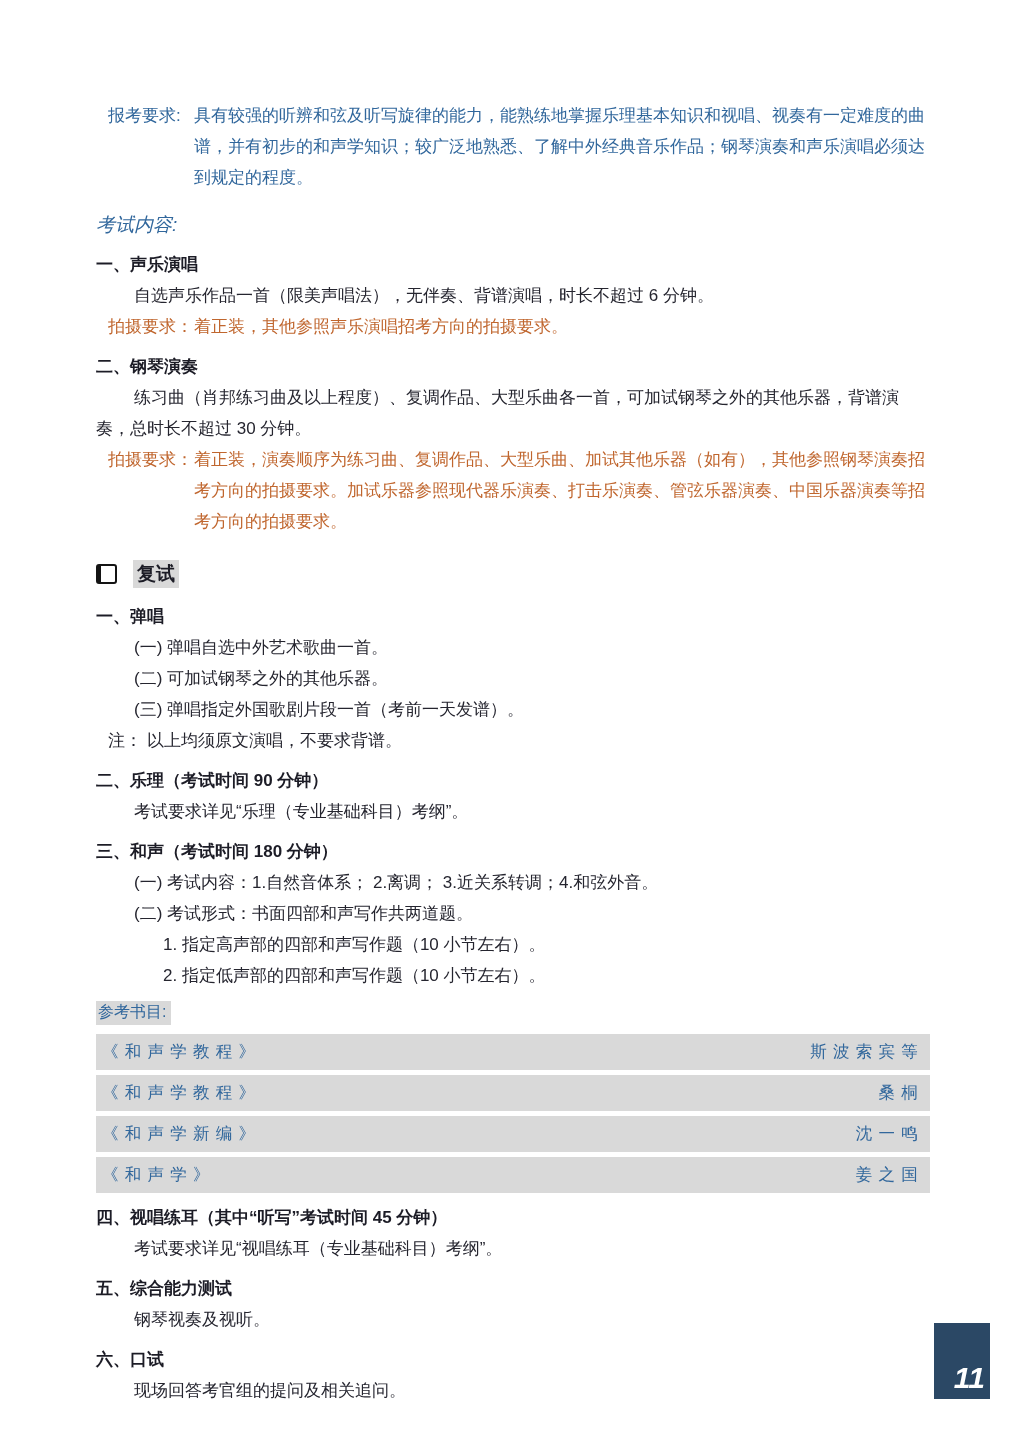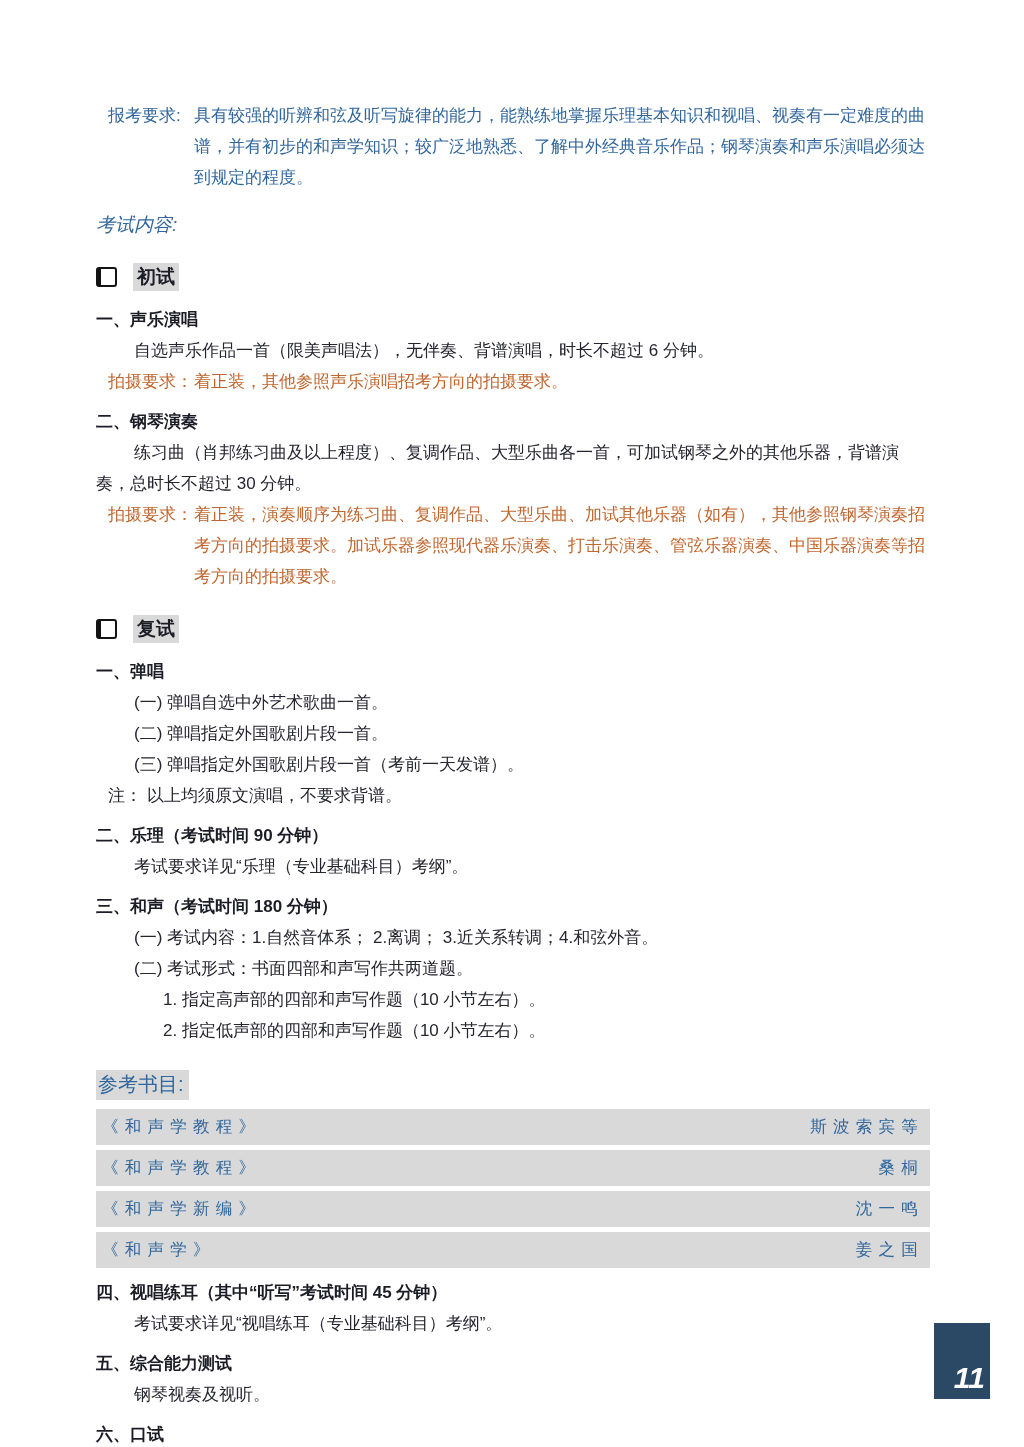--- a/index.html
+++ b/index.html
@@ -42,22 +42,22 @@
 
   h3.item-head { font-size:17px; font-weight:bold; color:#1c1c26; margin:9px 0 0 0; line-height:31px; }
   .body-ind { text-indent:38px; }
   .sub { margin-left:38px; }
   .sub2 { margin-left:67px; }
   .note { margin-top:0; }
   .note .lbl { flex:0 0 39px; }
 
   
   .ref-label {
-    display:inline-block; font-size:20px; color:#31679c;
-    background:#d9d9d9; padding:1px 5px 2px 2px; margin:24px 0 9px 0;
+    display:inline-block; font-size:16px; color:#31679c;
+    background:#d9d9d9; padding:1px 5px 2px 2px; margin:10px 0 9px 0;
   }
   .book-row {
     display:flex; justify-content:space-between; align-items:center;
     background:#d9d9d9; height:36px; margin-bottom:5px;
     padding:0 6px 0 6px; color:#31679c; font-size:16.5px;
   }
   .book-row .bk-title { letter-spacing:0.38em; }
   .book-row .bk-author { letter-spacing:0.38em; }
 
   
@@ -76,24 +76,20 @@
 <div class="content">
 
 
   <div class="hang blue apply-req">
     <span class="lbl">报考要求:</span>
     <span class="txt">具有较强的听辨和弦及听写旋律的能力，能熟练地掌握乐理基本知识和视唱、视奏有一定难度的曲谱，并有初步的和声学知识；较广泛地熟悉、了解中外经典音乐作品；钢琴演奏和声乐演唱必须达到规定的程度。</span>
   </div>
 
   <div class="blue exam-content">考试内容:</div>
 
-  <div class="round-head">
-    <span class="cbx"></span>
-    <span class="round-title">初试</span>
-  </div>
 
   <h3 class="item-head">一、声乐演唱</h3>
   <p class="body-ind">自选声乐作品一首（限美声唱法），无伴奏、背谱演唱，时长不超过 6 分钟。</p>
   <div class="hang orange">
     <span class="lbl">拍摄要求：</span>
     <span class="txt">着正装，其他参照声乐演唱招考方向的拍摄要求。</span>
   </div>
 
   <h3 class="item-head">二、钢琴演奏</h3>
   <p class="body-ind">练习曲（肖邦练习曲及以上程度）、复调作品、大型乐曲各一首，可加试钢琴之外的其他乐器，背谱演奏，总时长不超过 30 分钟。</p>
@@ -102,21 +98,21 @@
     <span class="txt">着正装，演奏顺序为练习曲、复调作品、大型乐曲、加试其他乐器（如有），其他参照钢琴演奏招考方向的拍摄要求。加试乐器参照现代器乐演奏、打击乐演奏、管弦乐器演奏、中国乐器演奏等招考方向的拍摄要求。</span>
   </div>
 
   <div class="round-head">
     <span class="cbx"></span>
     <span class="round-title">复试</span>
   </div>
 
   <h3 class="item-head">一、弹唱</h3>
   <p class="sub">(一) 弹唱自选中外艺术歌曲一首。</p>
-  <p class="sub">(二) 弹唱指定外国歌剧片段一首。</p>
+  <p class="sub">(二) 可加试钢琴之外的其他乐器。</p>
   <p class="sub">(三) 弹唱指定外国歌剧片段一首（考前一天发谱）。</p>
   <div class="hang note">
     <span class="lbl">注：</span>
     <span class="txt">以上均须原文演唱，不要求背谱。</span>
   </div>
 
   <h3 class="item-head">二、乐理（考试时间 90 分钟）</h3>
   <p class="sub">考试要求详见“乐理（专业基础科目）考纲”。</p>
 
   <h3 class="item-head">三、和声（考试时间 180 分钟）</h3>

